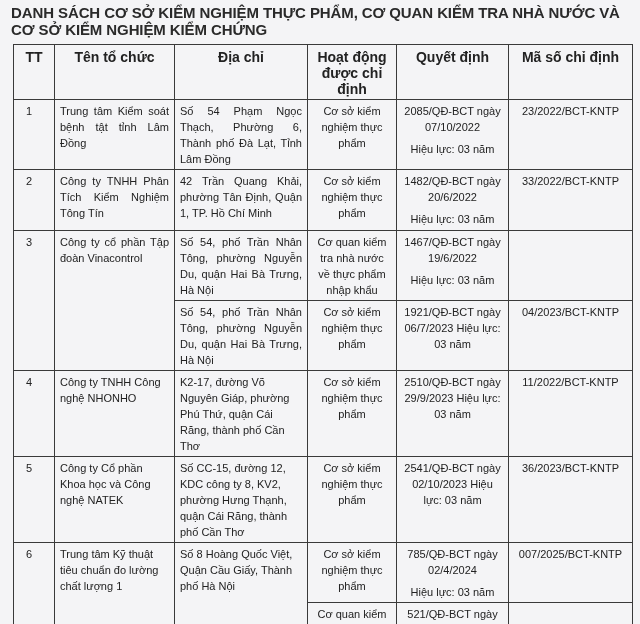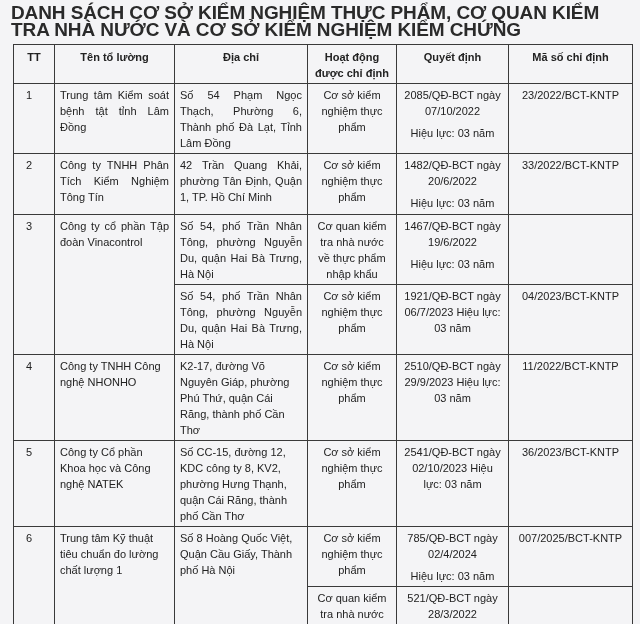--- a/index.html
+++ b/index.html
@@ -6,39 +6,39 @@
   body {
     width: 640px; height: 624px; overflow: hidden;
     background: #f4f4f6;
     font-family: "Liberation Sans", sans-serif;
     color: #222;
     position: relative;
   }
   .title {
     position: absolute; left: 11px; top: 4px; width: 625px;
     font-family: "Liberation Sans", sans-serif;
-    font-weight: bold; font-size: 19px; line-height: 17px;
+    font-weight: bold; font-size: 15px; line-height: 17px;
     color: #2a2a2a; letter-spacing: -0.1px;
   }
   table {
     position: absolute; left: 13px; top: 44px;
     border-collapse: collapse;
     table-layout: fixed;
     width: 619px;
     font-size: 11px;
     line-height: 16px;
   }
   td, th {
     border: 1.5px solid #3a3a3a;
     vertical-align: top;
     padding: 3px 5px 2px 5px;
     background: #f4f4f6;
   }
   th {
-    font-weight: bold; text-align: center; font-size: 11px;
+    font-weight: bold; text-align: center; font-size: 14px;
     height: 32px; padding-top: 4px;
   }
   td.tt { text-align: left; padding-left: 12px; }
   td.justify { text-align: justify; }
   td.center { text-align: center; margin-top: 16px; }
   .decision .line { display: block; }
   .decision .valid { display: block; margin-top: 6px; }
 </style>
 </head>
 <body>
@@ -50,21 +50,21 @@
     <col style="width:41px">
     <col style="width:120px">
     <col style="width:133px">
     <col style="width:89px">
     <col style="width:112px">
     <col style="width:124px">
   </colgroup>
   <thead>
     <tr style="height:38px">
       <th>TT</th>
-      <th>Tên tổ lường</th>
+      <th>Tên tổ chức</th>
       <th>Địa chỉ</th>
       <th>Hoạt động được chỉ định</th>
       <th>Quyết định</th>
       <th>Mã số chỉ định</th>
     </tr>
   </thead>
   <tbody>
 
     <tr style="height:66px">
       <td class="tt">1</td>

